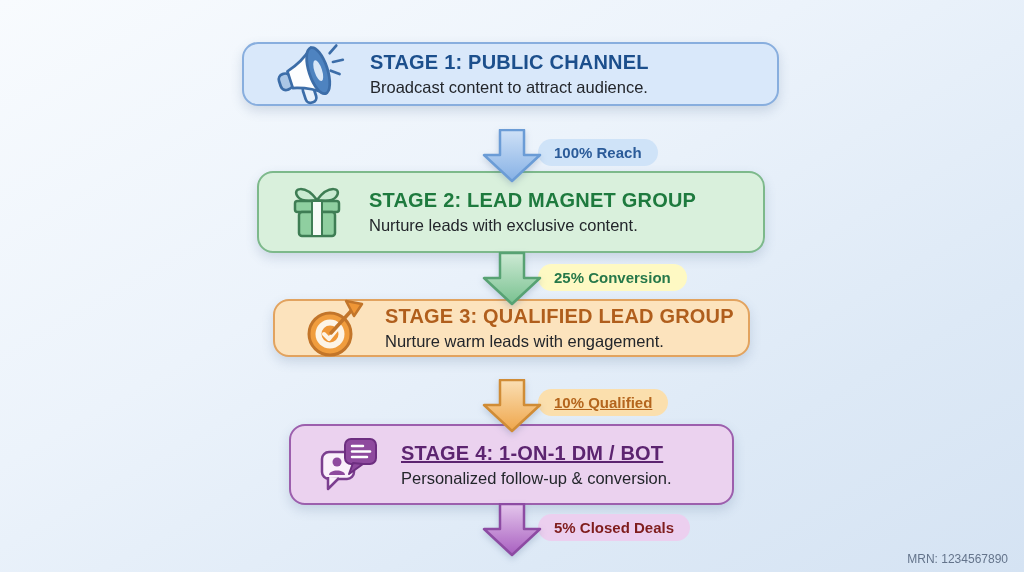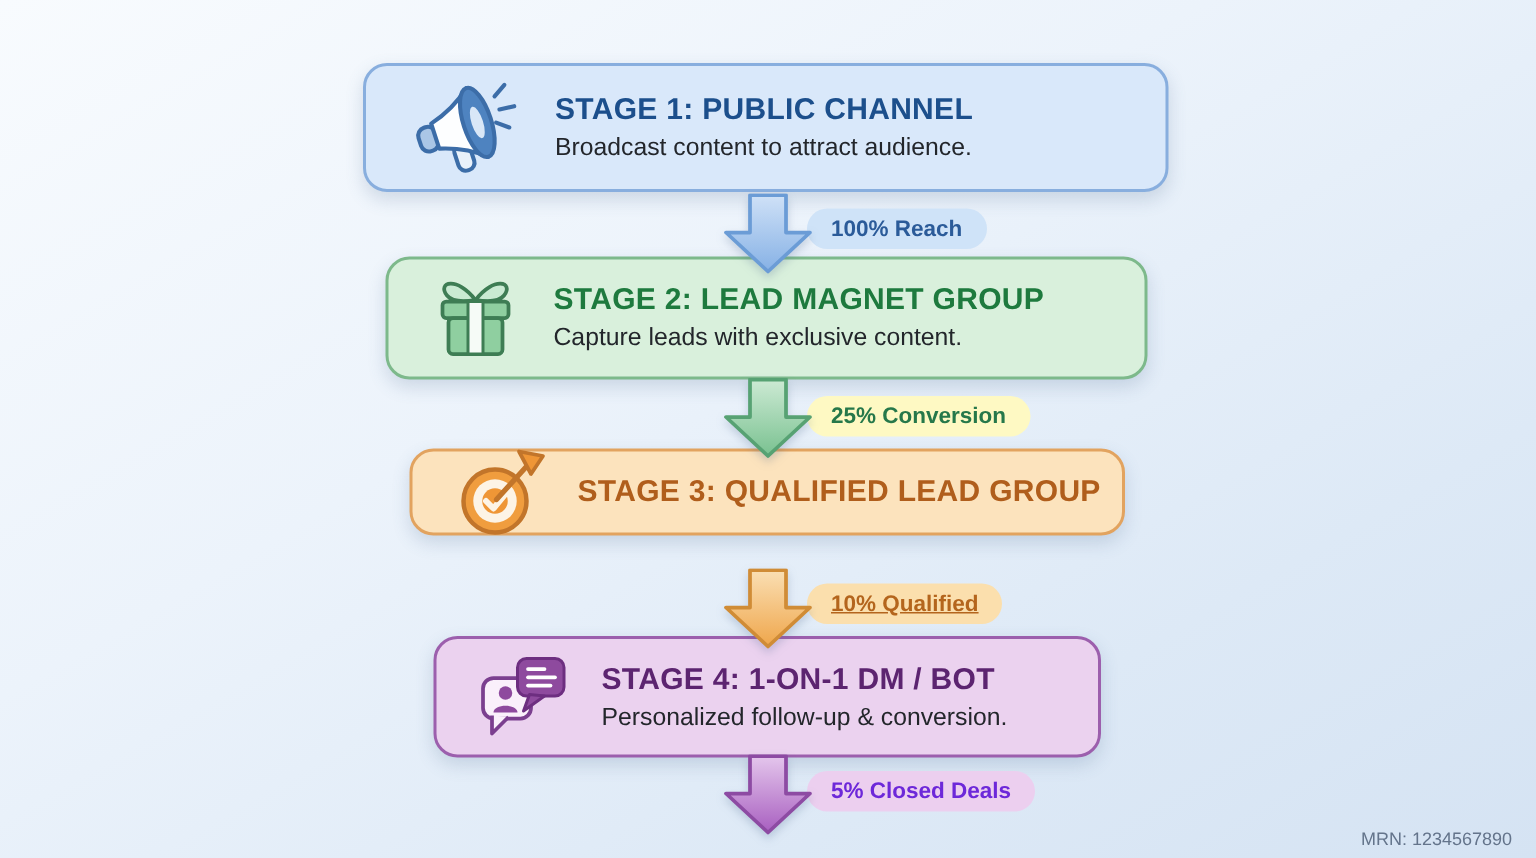--- a/index.html
+++ b/index.html
@@ -8,43 +8,43 @@
     font-family:"Liberation Sans","DejaVu Sans",sans-serif;
     background:linear-gradient(150deg,#f8fbfe 0%,#ecf3fb 40%,#dde9f6 75%,#d5e3f3 100%);
     position:relative;
   }
   .stage{
     position:absolute;display:flex;align-items:center;
     border-radius:16px;border:2px solid;box-sizing:border-box;
     padding-left:26px;z-index:2;
     box-shadow:0 5px 12px rgba(70,100,140,0.20);
   }
-  .s1{left:242px;top:42px;width:537px;height:86px;background:#d9e8fa;border-color:#88aede;}
+  .s1{left:242px;top:42px;width:537px;height:64px;background:#d9e8fa;border-color:#88aede;}
   .s2{left:257px;top:171px;width:508px;height:82px;background:#d9f0dc;border-color:#7db98b;}
   .s3{left:273px;top:299px;width:477px;height:58px;background:#fce3bd;border-color:#e2a35f;}
   .s4{left:289px;top:424px;width:445px;height:81px;background:#ebd2ef;border-color:#9c5fad;}
   .icon-box{flex:0 0 auto;display:flex;align-items:center;justify-content:center;margin-right:20px;}
   .txt{display:flex;flex-direction:column;justify-content:center;}
   .title{font-size:20px;font-weight:bold;letter-spacing:0.2px;white-space:nowrap;line-height:1.1;}
   .s1 .title{color:#1c4f8c;}
   .s2 .title{color:#1e7a3e;}
   .s3 .title{color:#b05e1c;}
-  .s4 .title{color:#5c2470;}
+  .s4 .title{color:#5c2470;text-decoration:underline;}
   .subtitle{font-size:16.5px;color:#23262b;margin-top:5px;white-space:nowrap;line-height:1.1;}
   .arrow{position:absolute;left:480px;width:64px;height:54px;z-index:4;
          filter:drop-shadow(0 3px 3px rgba(70,100,140,0.25));}
   .a1{top:129px;} .a2{top:252px;} .a3{top:379px;} .a4{top:503px;}
   .pill{
     position:absolute;left:538px;height:27px;line-height:27px;border-radius:14px;
     padding:0 16px;font-size:15px;font-weight:bold;z-index:3;white-space:nowrap;
   }
   .p1{top:139px;background:#cfe3f8;color:#2b5b99;}
   .p2{top:264px;background:#fef9c3;color:#26784a;}
   .p3{top:389px;background:#fbdfad;color:#b4651d;text-decoration:underline;}
-  .p4{top:514px;background:#eccfef;color:#6d28d9;}
+  .p4{top:514px;background:#eccfef;color:#7f1d1d;}
   .mrn{position:absolute;right:16px;bottom:6px;font-size:12px;color:#64748b;z-index:2;}
 </style>
 </head>
 <body>
 
 <div>
 
   <div class="stage s1">
     <span class="icon-box">
       <svg width="80" height="70" viewBox="0 0 64 64">
@@ -75,37 +75,38 @@
           <path d="M32 20 C20 4 6 8 13 17 C17 22 26 21 32 20 Z" fill="#c9ead2"></path>
           <path d="M32 20 C44 4 58 8 51 17 C47 22 38 21 32 20 Z" fill="#c9ead2"></path>
           <rect x="10" y="21" width="44" height="11" rx="2.5" fill="#8fcfa0"></rect>
           <rect x="14" y="32" width="36" height="24" rx="3" fill="#8fcfa0"></rect>
           <rect x="27" y="21" width="10" height="35" fill="#f6fbf7" stroke-width="2"></rect>
         </g>
       </svg>
     </span>
     <div class="txt">
       <div class="title">STAGE 2: LEAD MAGNET GROUP</div>
-      <div class="subtitle">Capture leads with exclusive content.</div>
+      <div class="subtitle">Nurture leads with exclusive content.</div>
     </div>
   </div>
 
   <div class="stage s3">
     <span class="icon-box">
       <svg width="64" height="64" viewBox="0 0 64 64">
         <circle cx="29" cy="38" r="21" fill="#f09d3e" stroke="#c2752a" stroke-width="3"></circle>
         <circle cx="29" cy="38" r="14.5" fill="#fdf4e6"></circle>
         <circle cx="29" cy="38" r="8.5" fill="#ef9636"></circle>
         <path d="M23 38 L28 43 L37 32" stroke="#fdf4e6" stroke-width="4" fill="none" stroke-linecap="round" stroke-linejoin="round"></path>
         <line x1="30" y1="37" x2="50" y2="15" stroke="#c2752a" stroke-width="3.5" stroke-linecap="round"></line>
         <path d="M45 5 L61 8 L53 20 Z" fill="#ef9636" stroke="#c2752a" stroke-width="2.5" stroke-linejoin="round"></path>
       </svg>
     </span>
     <div class="txt">
       <div class="title">STAGE 3: QUALIFIED LEAD GROUP</div>
+      <div class="subtitle">Nurture warm leads with engagement.</div>
     </div>
   </div>
 
   <div class="stage s4">
     <span class="icon-box">
       <svg width="64" height="64" viewBox="0 0 64 64">
         <g stroke="#7b3f8f" stroke-width="2.5" stroke-linejoin="round">
           <rect x="5" y="19" width="32" height="27" rx="7" fill="#faf0fb"></rect>
           <path d="M11 44 L11 56 L22 45" fill="#faf0fb"></path>
         </g>

